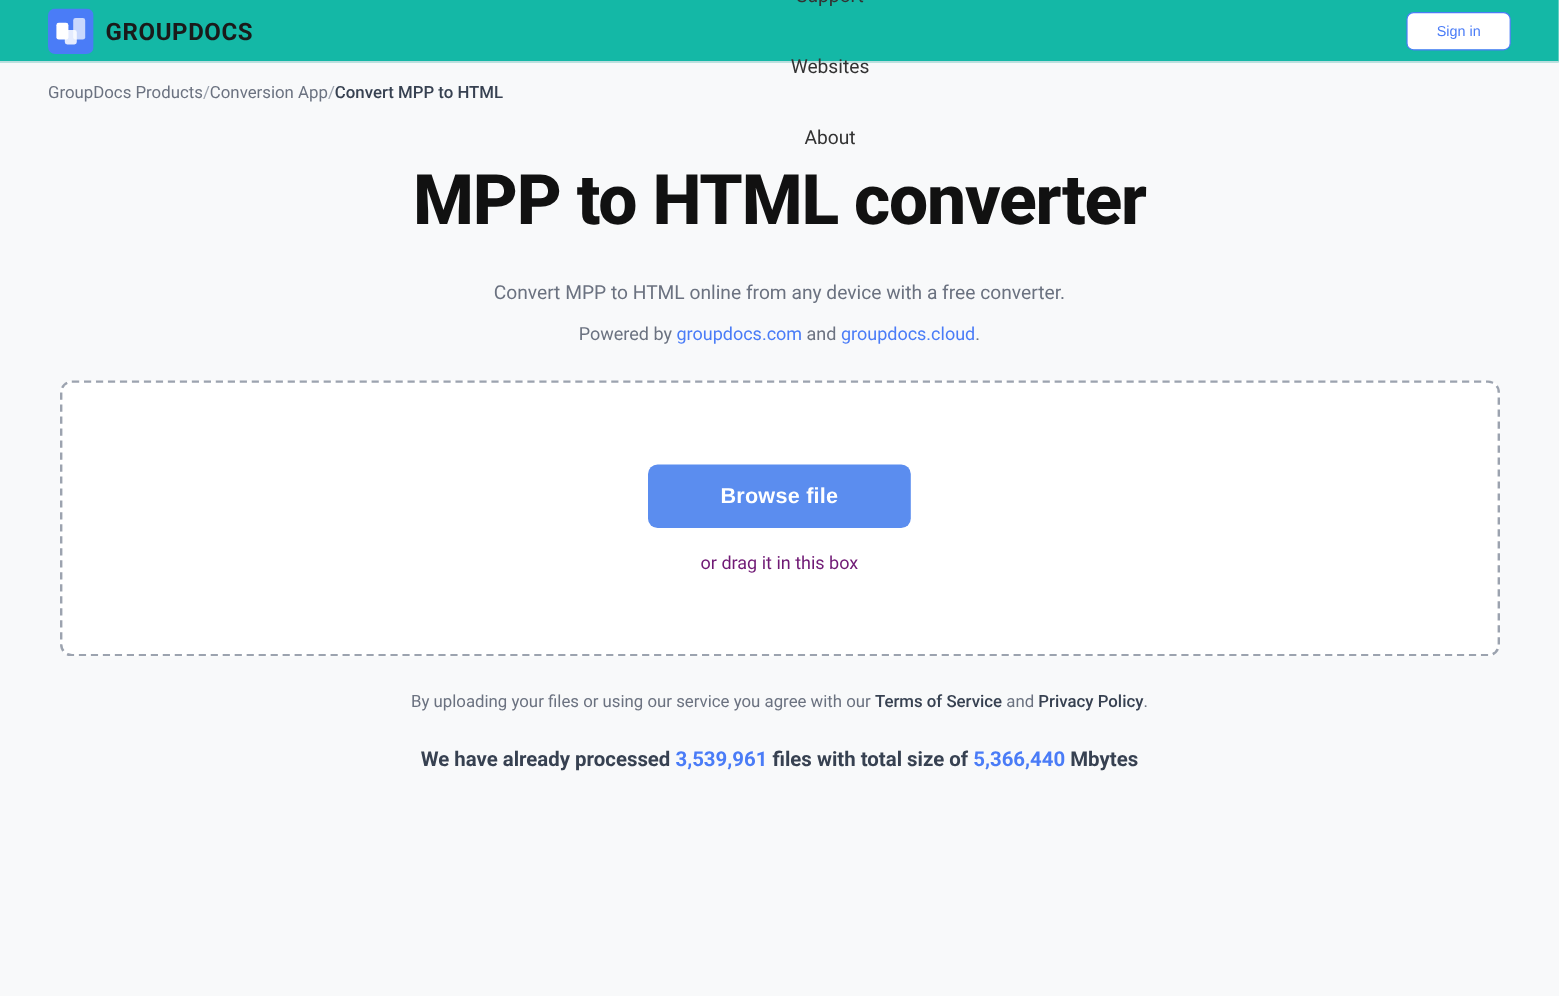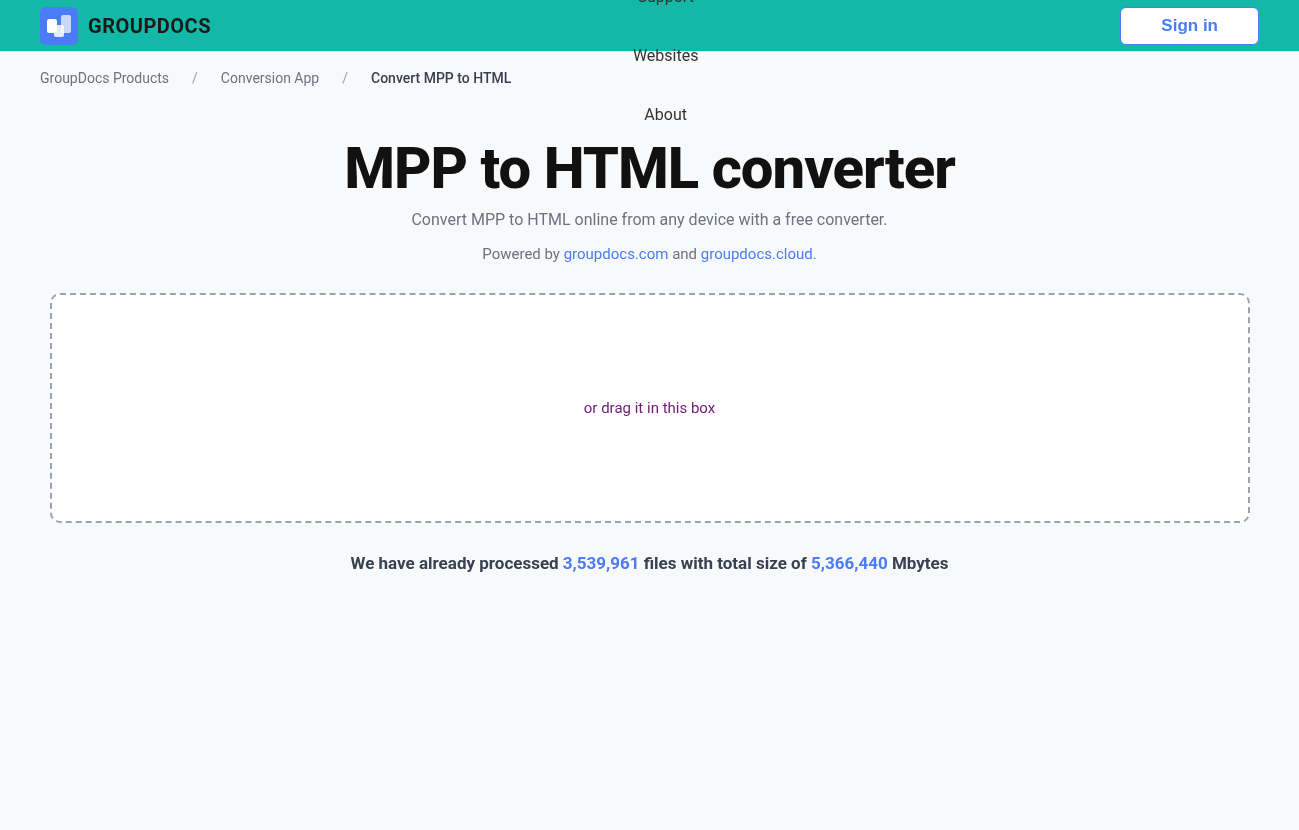--- a/index.html
+++ b/index.html
@@ -44,33 +44,33 @@
     nav a {
       text-decoration: none;
       color: #333;
       font-size: 16px;
       font-weight: 400;
     }
     .sign-in-btn {
       border: 1.5px solid #4a7cf7;
       color: #4a7cf7;
       background: #fff;
-      padding: 8px 40px;
+      padding: 8px 24px;
       border-radius: 6px;
-      font-size: 17px;
+      font-size: 12px;
       cursor: pointer;
-      font-weight: 700;
+      font-weight: 400;
     }
 
     
     .breadcrumb {
       padding: 18px 40px;
       display: flex;
       align-items: flex-end;
-      gap: 23px;
+      gap: 0;
       font-size: 14px;
       color: #6b7280;
     }
     .breadcrumb a {
       text-decoration: none;
       color: #6b7280;
     }
     .breadcrumb .sep {
       color: #9ca3af;
     }
@@ -84,21 +84,21 @@
       display: flex;
       flex-direction: column;
       align-items: center;
       padding: 30px 40px 40px;
     }
     .page-title {
       font-size: 58px;
       font-weight: 800;
       color: #111;
       text-align: center;
-      margin-bottom: 8px;
+      margin-bottom: 32px;
       letter-spacing: -1px;
     }
     .page-subtitle {
       font-size: 16px;
       color: #6b7280;
       text-align: center;
       margin-bottom: 16px;
     }
     .powered-by {
       font-size: 15px;
@@ -203,20 +203,24 @@
 </div>
 
 <main>
   <h1 class="page-title">MPP to HTML converter</h1>
   <p class="page-subtitle">Convert MPP to HTML online from any device with a free converter.</p>
   <p class="powered-by">
     <span>Powered by </span><a href="#">groupdocs.com</a><span> and </span><a href="#">groupdocs.cloud</a><span>.</span>
   </p>
 
   <div class="drop-zone">
+    <button class="browse-btn">Browse file</button>
     <span class="drag-text">or drag it in this box</span>
   </div>
 
+  <p class="terms-text">
+    <span>By uploading your files or using our service you agree with our </span><a href="#">Terms of Service</a><span> and </span><a href="#">Privacy Policy</a><span>.</span>
+  </p>
 
   <p class="stats-text">
     <strong>We have already processed </strong><span class="stats-highlight">3,539,961</span><strong> files with total size of </strong><span class="stats-highlight">5,366,440</span><strong> Mbytes</strong>
   </p>
 </main>
 
 </body></html>

